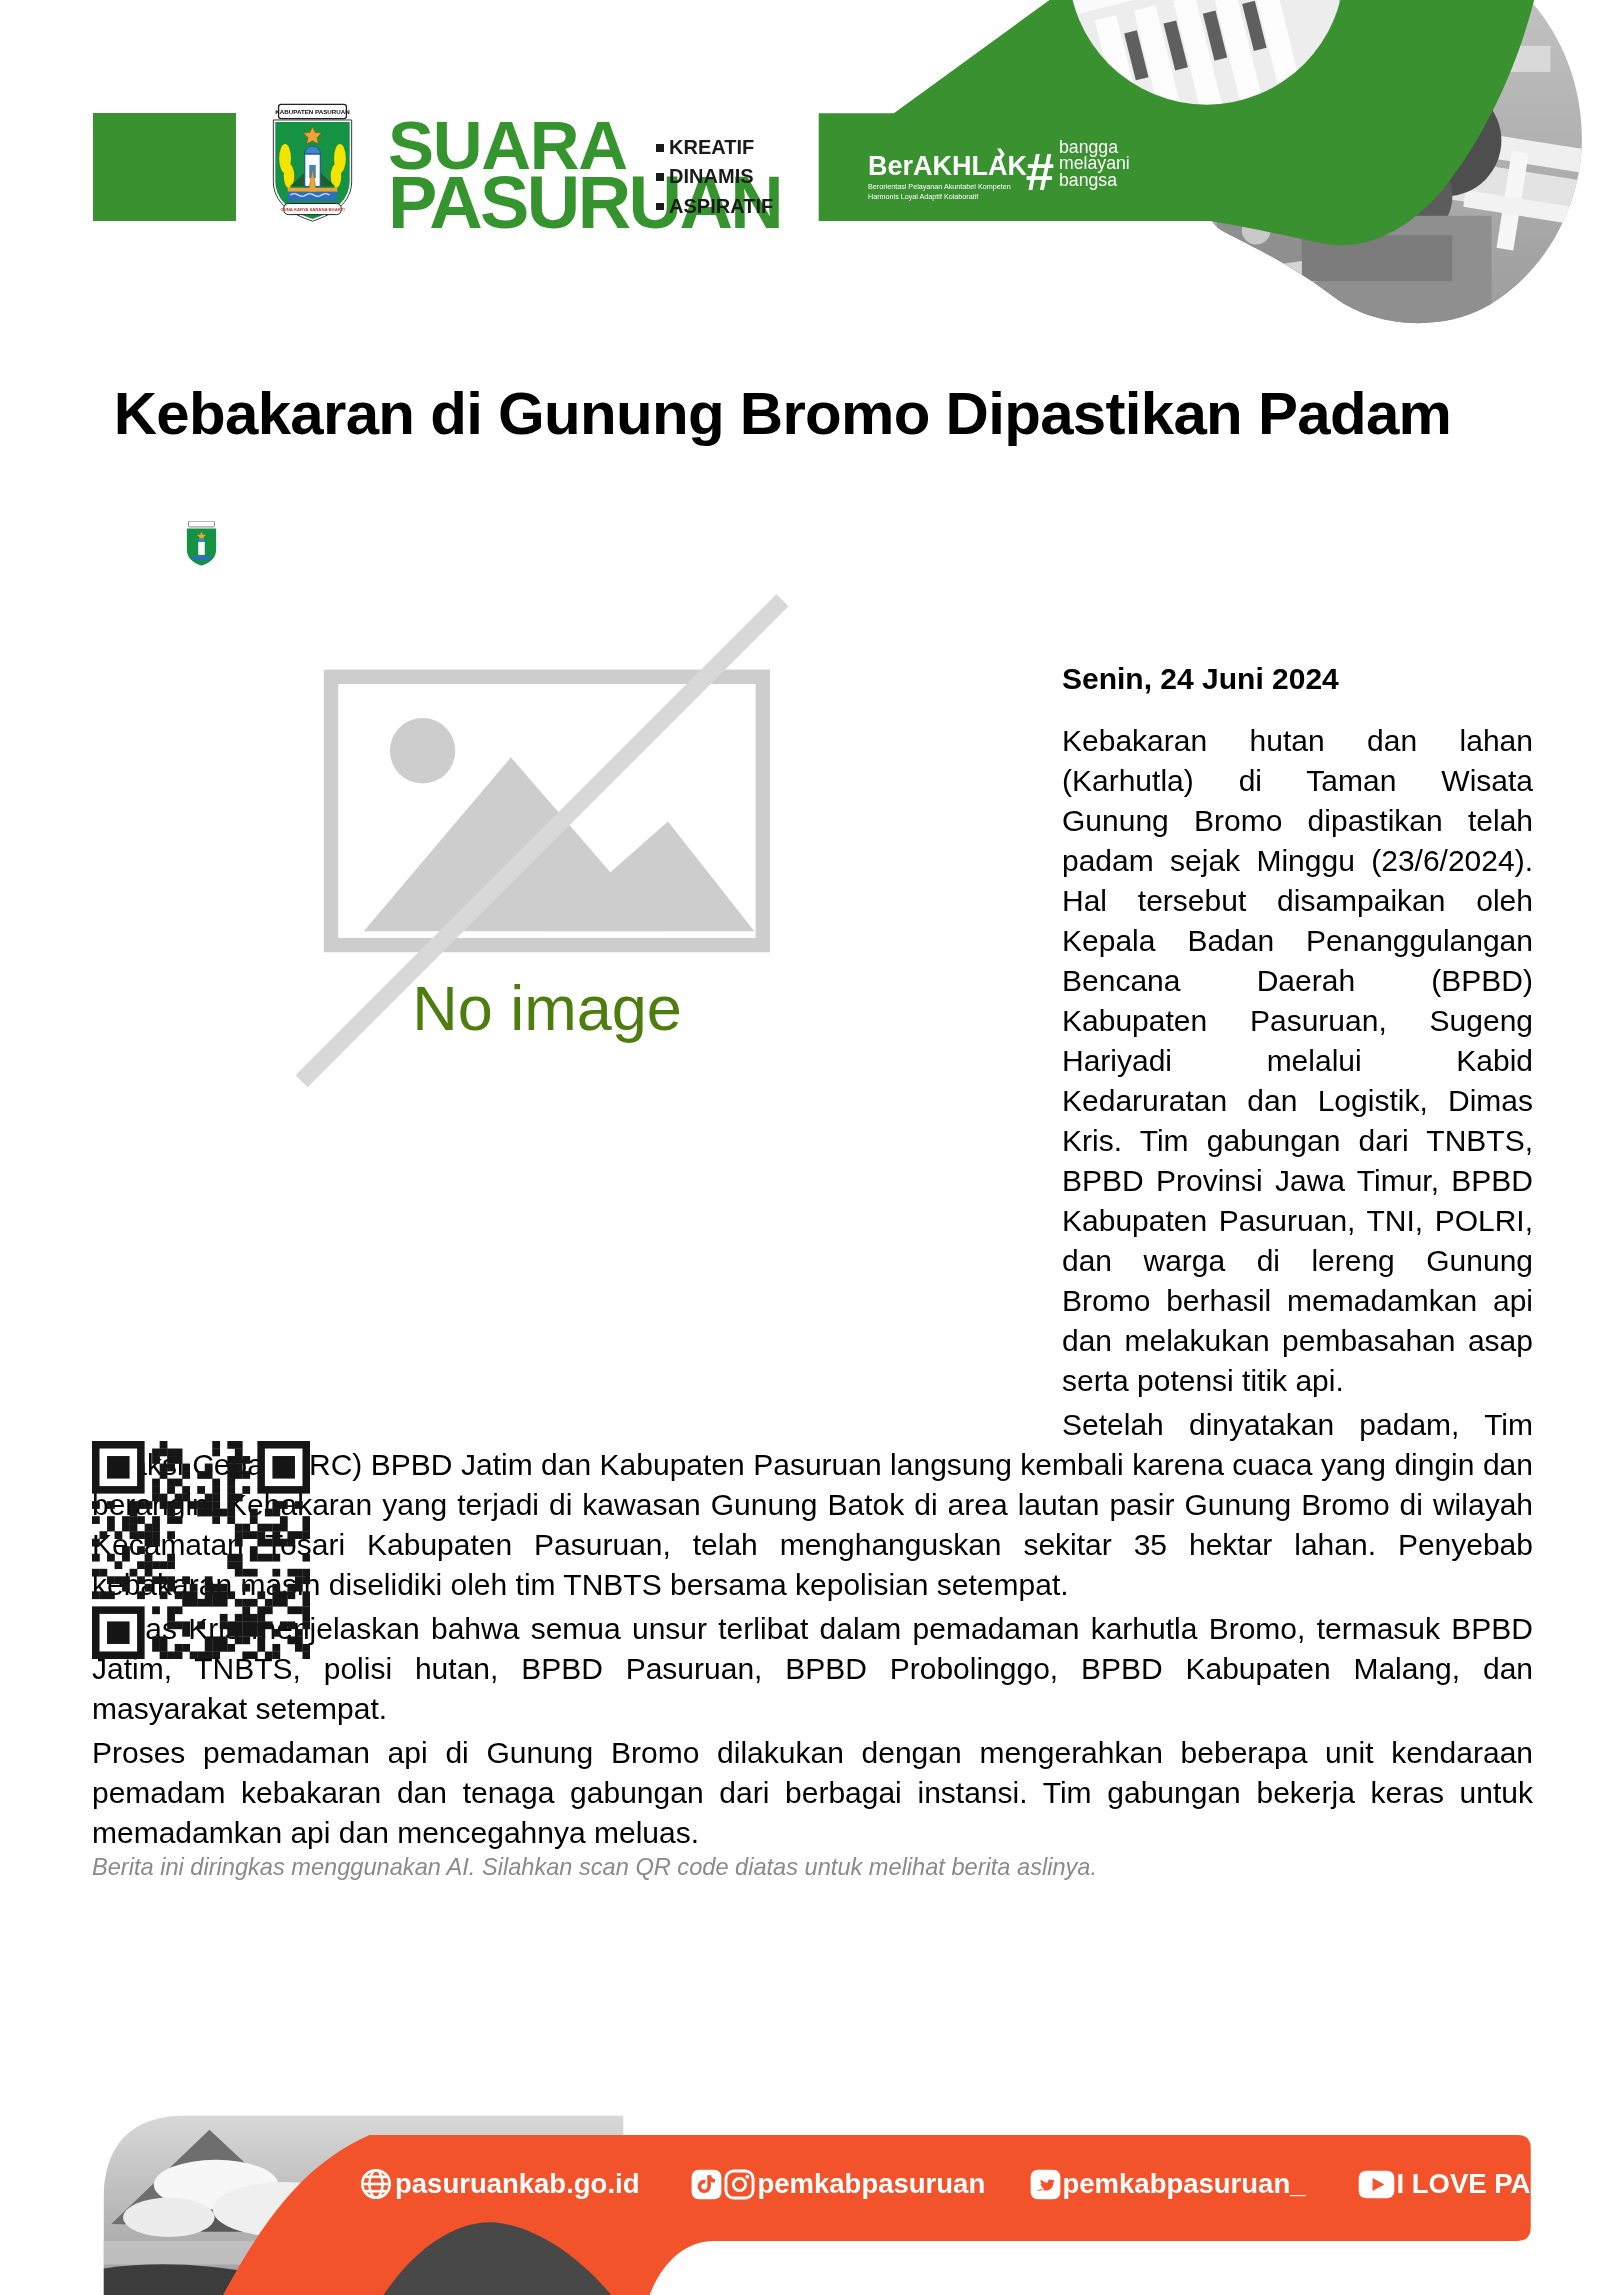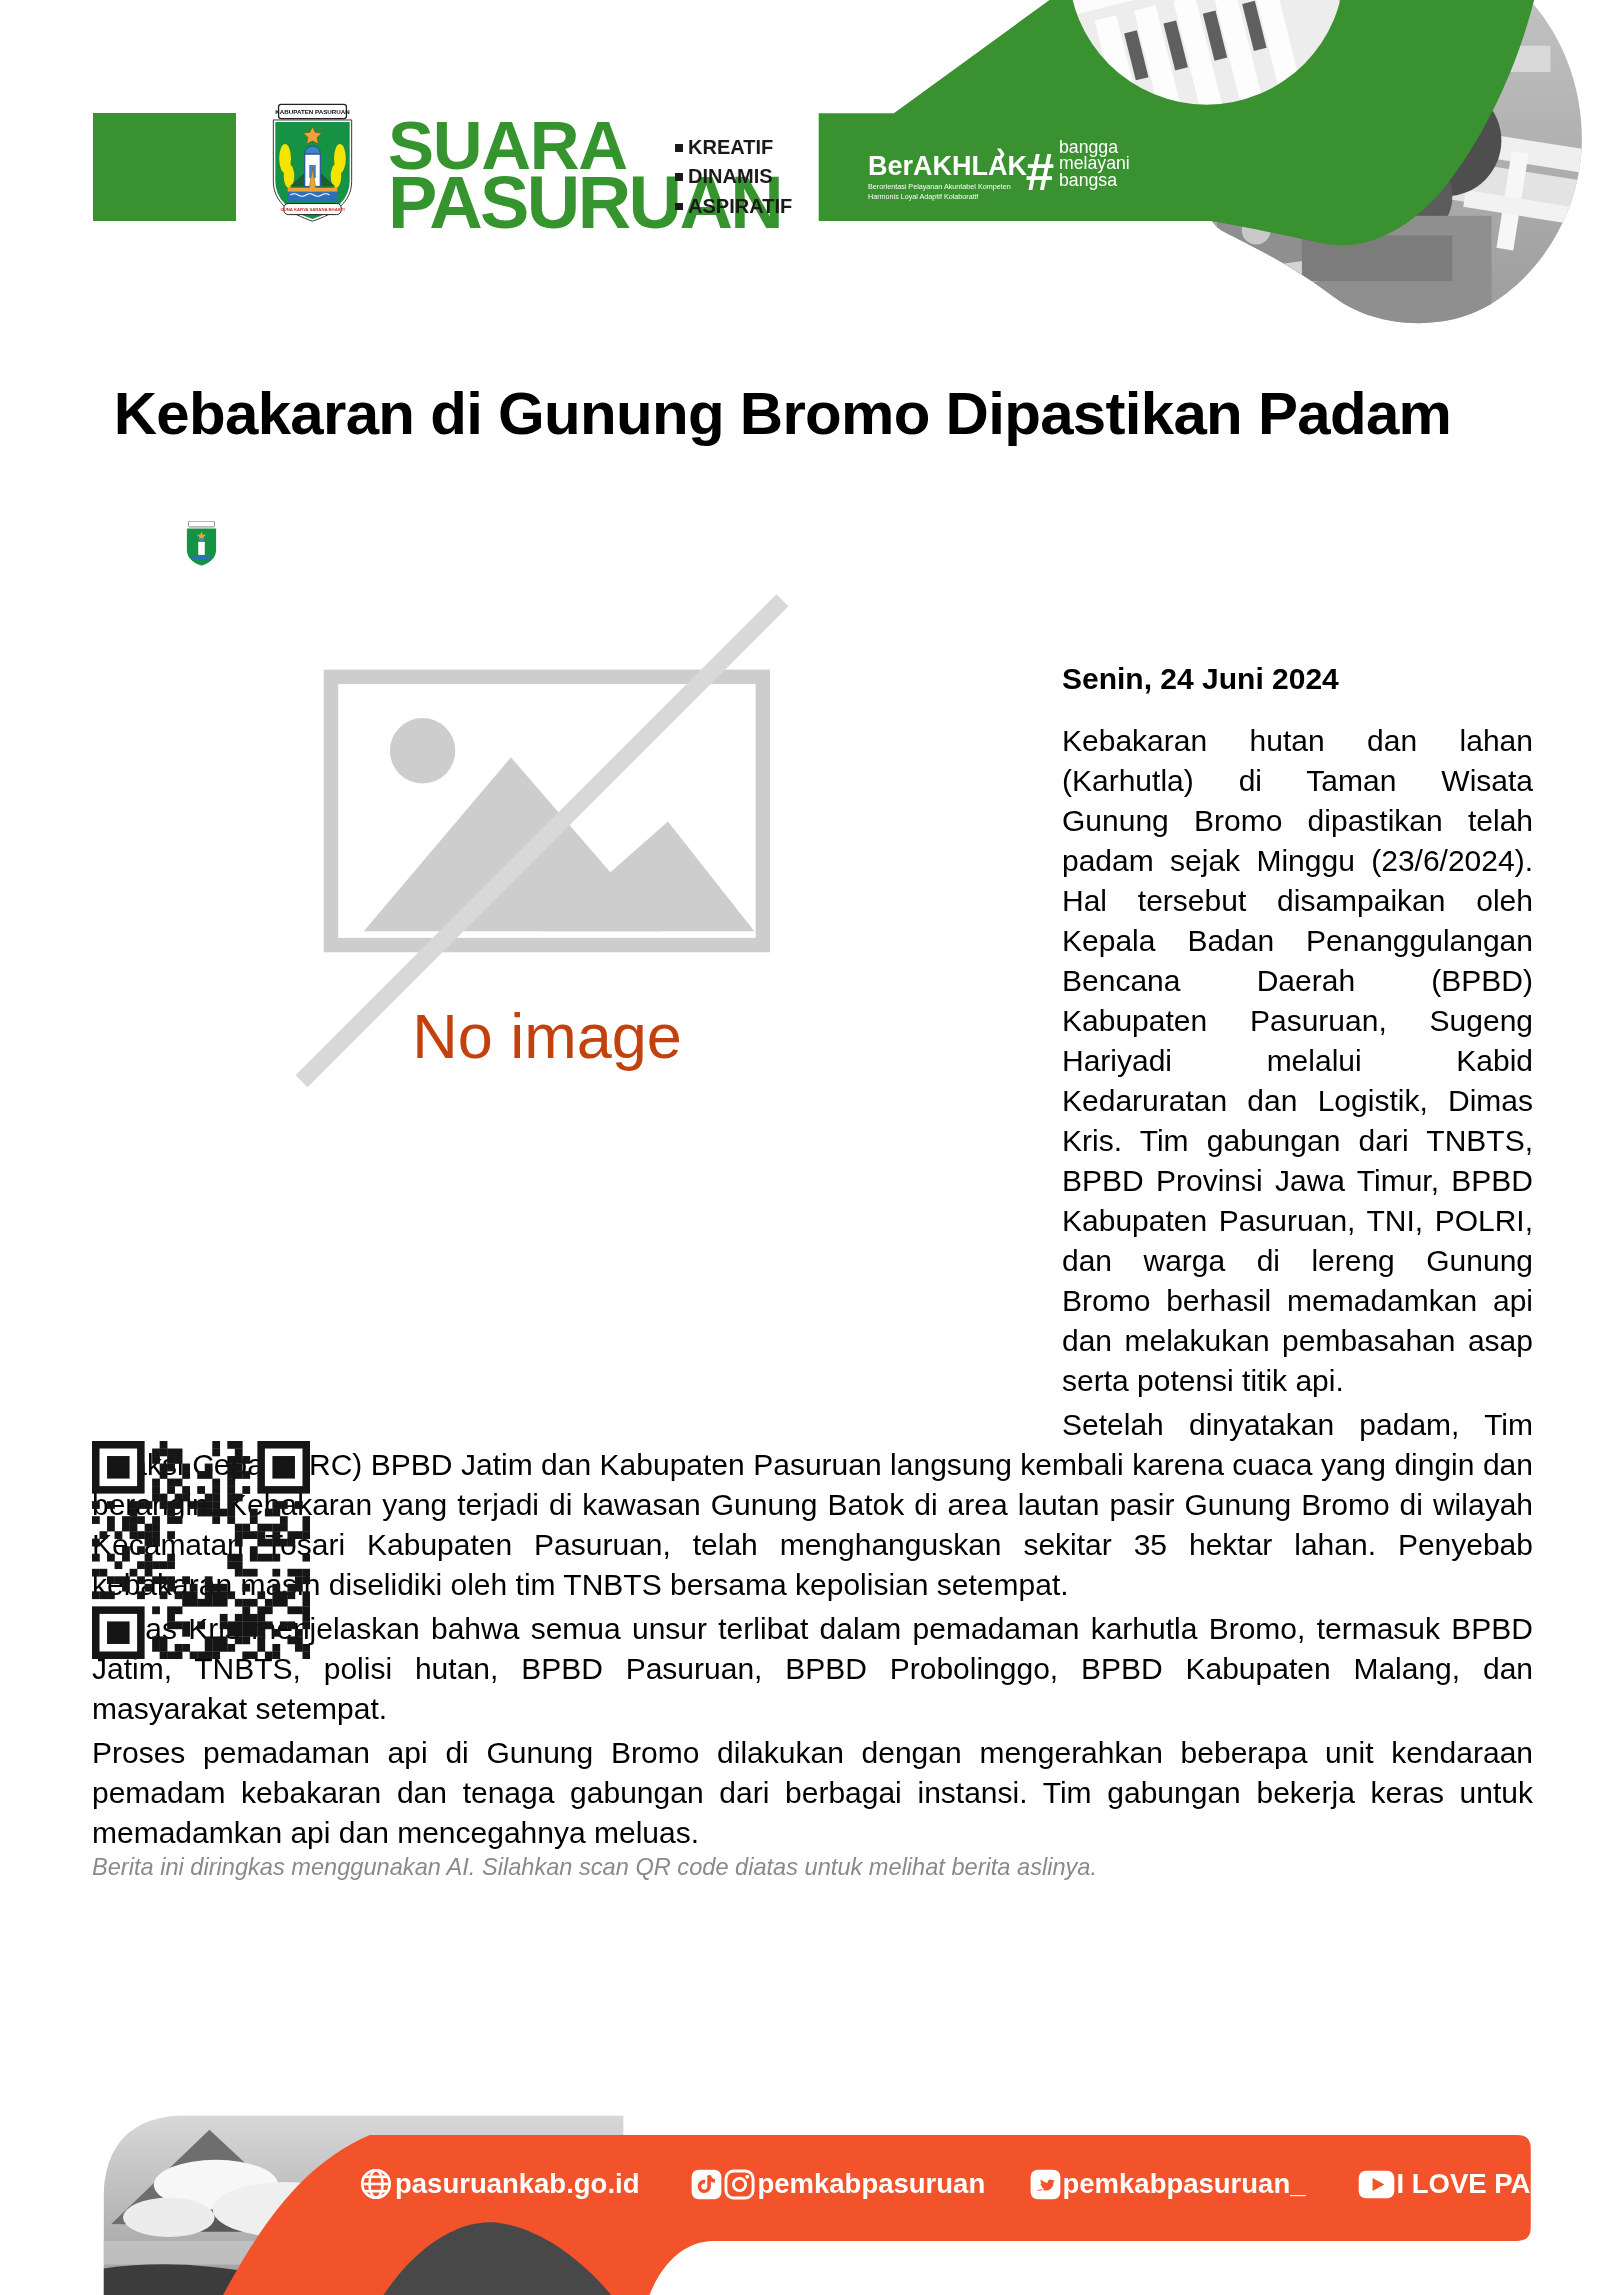--- a/index.html
+++ b/index.html
@@ -6,40 +6,40 @@
   .page{
     position:relative; width:1623px; height:2295px; background:#ffffff;
     font-family:"Liberation Sans", sans-serif; overflow:hidden; margin:0 auto;
   }
   
   .green-block{position:absolute;left:93px;top:113px;width:143px;height:108px;background:#3A9130;}
   .emblem{position:absolute;left:260px;top:103px;width:105px;height:124px;}
   .brand{position:absolute;color:#35942E;font-weight:bold;line-height:1;}
   .brand1{left:388px;top:111px;font-size:69px;letter-spacing:-1.3px;}
   .brand2{left:388px;top:166px;font-size:74px;letter-spacing:-2.6px;}
-  .tagline{position:absolute;left:675px;top:133px;font-size:20px;font-weight:bold;color:#1a1a1a;line-height:29.4px;}
+  .tagline{position:absolute;left:656px;top:133px;font-size:20px;font-weight:bold;color:#1a1a1a;line-height:29.4px;}
   .tagline .row{display:flex;align-items:center;}
   .tagline .sq{width:7.9px;height:7.9px;background:#1a1a1a;margin-right:5.2px;flex:0 0 auto;}
   .deco-top{position:absolute;left:0;top:0;}
   .berakhlak{position:absolute;left:868px;top:153px;color:#fff;}
   .berakhlak .t{font-size:27px;font-weight:bold;letter-spacing:0px;line-height:1;}
   .berakhlak .chev{position:absolute;left:128px;top:-17px;font-size:29px;font-weight:bold;}
   .berakhlak .s{font-size:7.2px;line-height:7.5px;margin-top:2.6px;white-space:nowrap;}
   .hashtag{position:absolute;left:1025px;top:139px;color:#fff;}
   .hashtag .sym{position:absolute;left:0;top:7.9px;font-size:51px;font-weight:bold;font-style:italic;line-height:1;}
   .hashtag .words{margin-left:34px;font-size:17.7px;font-weight:normal;line-height:16.4px;}
   
   .title{position:absolute;left:0;top:339px;width:1565px;text-align:center;
     font-size:60px;font-weight:bold;color:#000;letter-spacing:-0.7px;}
   
   .article{position:absolute;left:92px;top:404px;width:1441px;color:#000;
     font-size:30px;line-height:40px;text-align:justify;}
   .imgfloat{float:left;width:970px;height:1037px;position:relative;}
-  .noimg-label{position:absolute;left:0;top:612px;width:910px;text-align:center;
-    font-size:63px;color:#c2410c;}
+  .noimg-label{position:absolute;left:0;top:584px;width:910px;text-align:center;
+    font-size:63px;color:#4d7c0f;}
   .qr{width:218px;height:218px;position:relative;margin-top:31px;background:#fff;}
   .qr svg{display:block;}
   .qr-logo{position:absolute;left:50%;top:50%;transform:translate(-50%,-50%);
     width:56px;height:56px;background:#fff;display:flex;align-items:center;justify-content:center;}
   .date{font-size:30px;font-weight:bold;margin-top:9.2px;line-height:34px;text-align:left;}
   .article p{margin:0;padding:0;}
   .article p.body{margin-top:19px;}
   .article p.cont{margin-top:3.9px;}
   .disclaimer{margin-top:11.8px;font-size:23.6px;line-height:29px;font-style:italic;color:#8a8a8a;text-align:left;}
   

